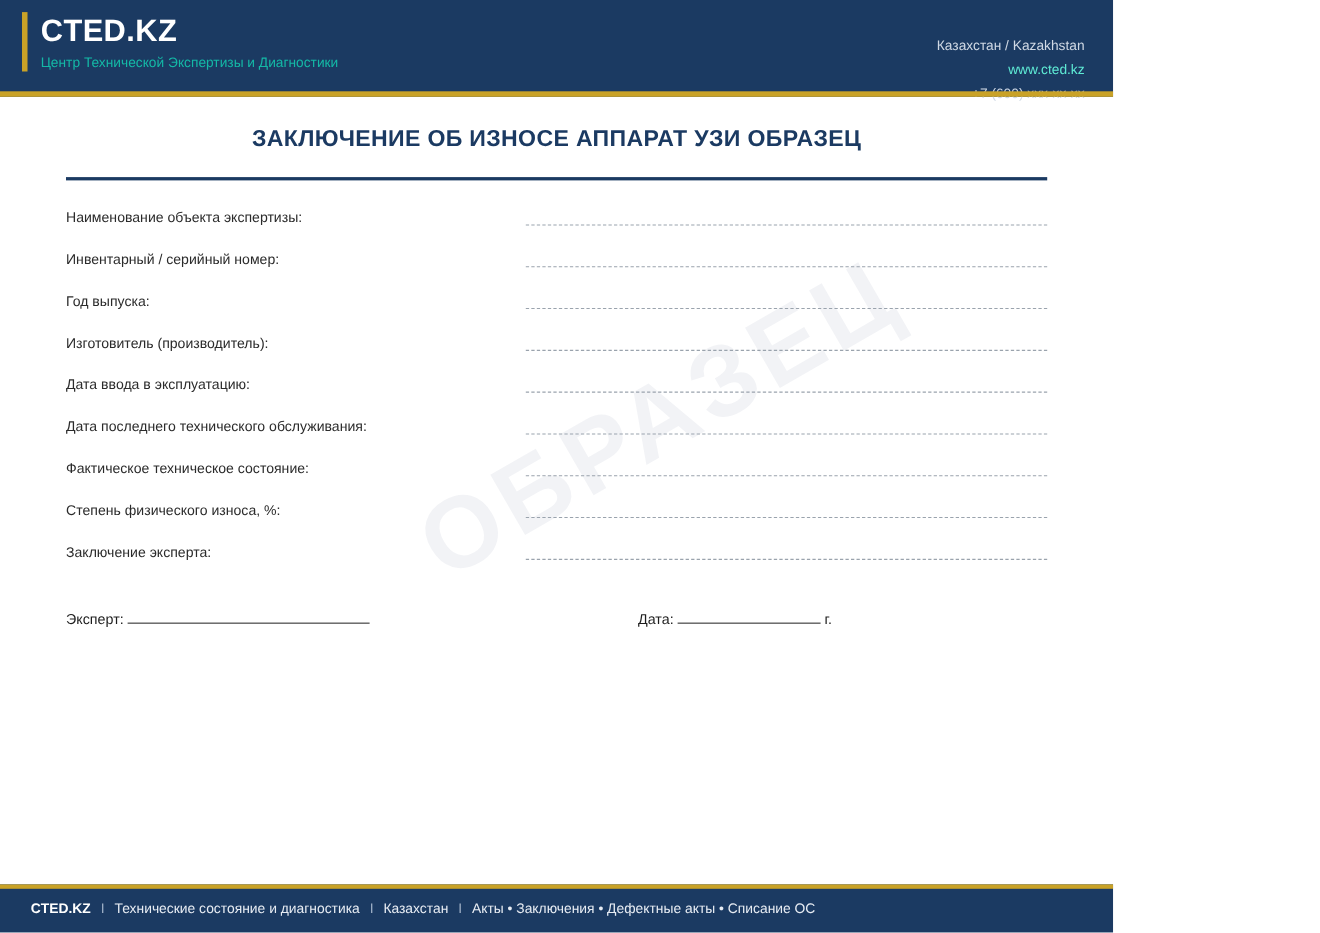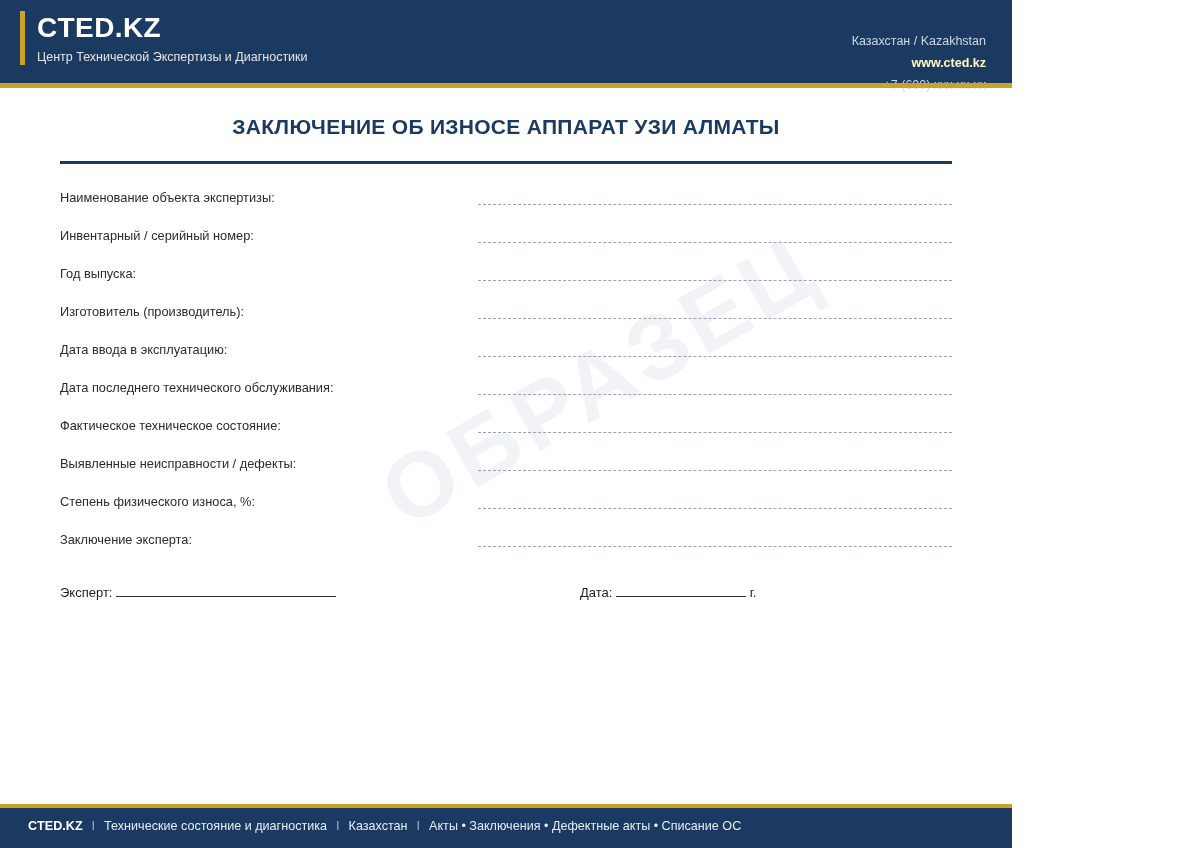--- a/index.html
+++ b/index.html
@@ -37,37 +37,37 @@
   }
   .brand-title {
     font-size: 28px;
     font-weight: bold;
     letter-spacing: 0.4px;
     line-height: 34px;
     color: #ffffff;
   }
   .brand-sub {
     font-size: 12.5px;
-    color: #e5e5e5;
+    color: #14b8a6;
     line-height: 16px;
     margin-top: 4px;
   }
   .header-right {
     position: absolute;
     right: 26px; top: 14px;
     text-align: right;
     width: 300px;
     margin-top: 16px;
   }
   .hr-line {
     font-size: 12.5px;
     line-height: 22px;
     color: #cfd8e4;
   }
-  .hr-line.site { color: #fef9c3; font-weight: bold; }
+  .hr-line.site { color: #5eead4; }
 
   
   .content {
     position: relative;
     padding: 0 60px;
   }
   .doc-title {
     text-align: center;
     font-size: 21px;
     font-weight: bold;
@@ -127,21 +127,21 @@
   .sign-block {
     position: relative;
     z-index: 1;
     margin-top: 26px;
     font-size: 13px;
     color: #1d1d1d;
   }
   .sign-row {
     display: flex;
     height: 32px;
-    align-items: flex-start;
+    align-items: center;
   }
   .sign-left { width: 520px; flex: 0 0 520px; }
   .sign-right { flex: 1 1 auto; }
   .sign-rule {
     display: inline-block;
     border-bottom: 1px solid #333;
     height: 13px;
   }
   .rule-expert { width: 220px; }
   .rule-position { width: 196px; }
@@ -189,21 +189,21 @@
     </div>
     <div class="header-accent"></div>
   </div>
 
   <div class="watermark">
     <span>ОБРАЗЕЦ</span>
   </div>
 
   <div class="content">
 
-    <div class="doc-title">ЗАКЛЮЧЕНИЕ ОБ ИЗНОСЕ АППАРАТ УЗИ АЛМАТЫ</div>
+    <div class="doc-title">ЗАКЛЮЧЕНИЕ ОБ ИЗНОСЕ АППАРАТ УЗИ ОБРАЗЕЦ</div>
     <div class="title-rule"></div>
 
     <div class="fields">
 
       <div class="field-row">
         <div class="field-label">Наименование объекта экспертизы:</div>
         <div class="field-line"></div>
       </div>
 
       <div class="field-row">
@@ -229,24 +229,20 @@
       <div class="field-row">
         <div class="field-label">Дата последнего технического обслуживания:</div>
         <div class="field-line"></div>
       </div>
 
       <div class="field-row">
         <div class="field-label">Фактическое техническое состояние:</div>
         <div class="field-line"></div>
       </div>
 
-      <div class="field-row">
-        <div class="field-label">Выявленные неисправности / дефекты:</div>
-        <div class="field-line"></div>
-      </div>
 
       <div class="field-row">
         <div class="field-label">Степень физического износа, %:</div>
         <div class="field-line"></div>
       </div>
 
       <div class="field-row">
         <div class="field-label">Заключение эксперта:</div>
         <div class="field-line"></div>
       </div>

